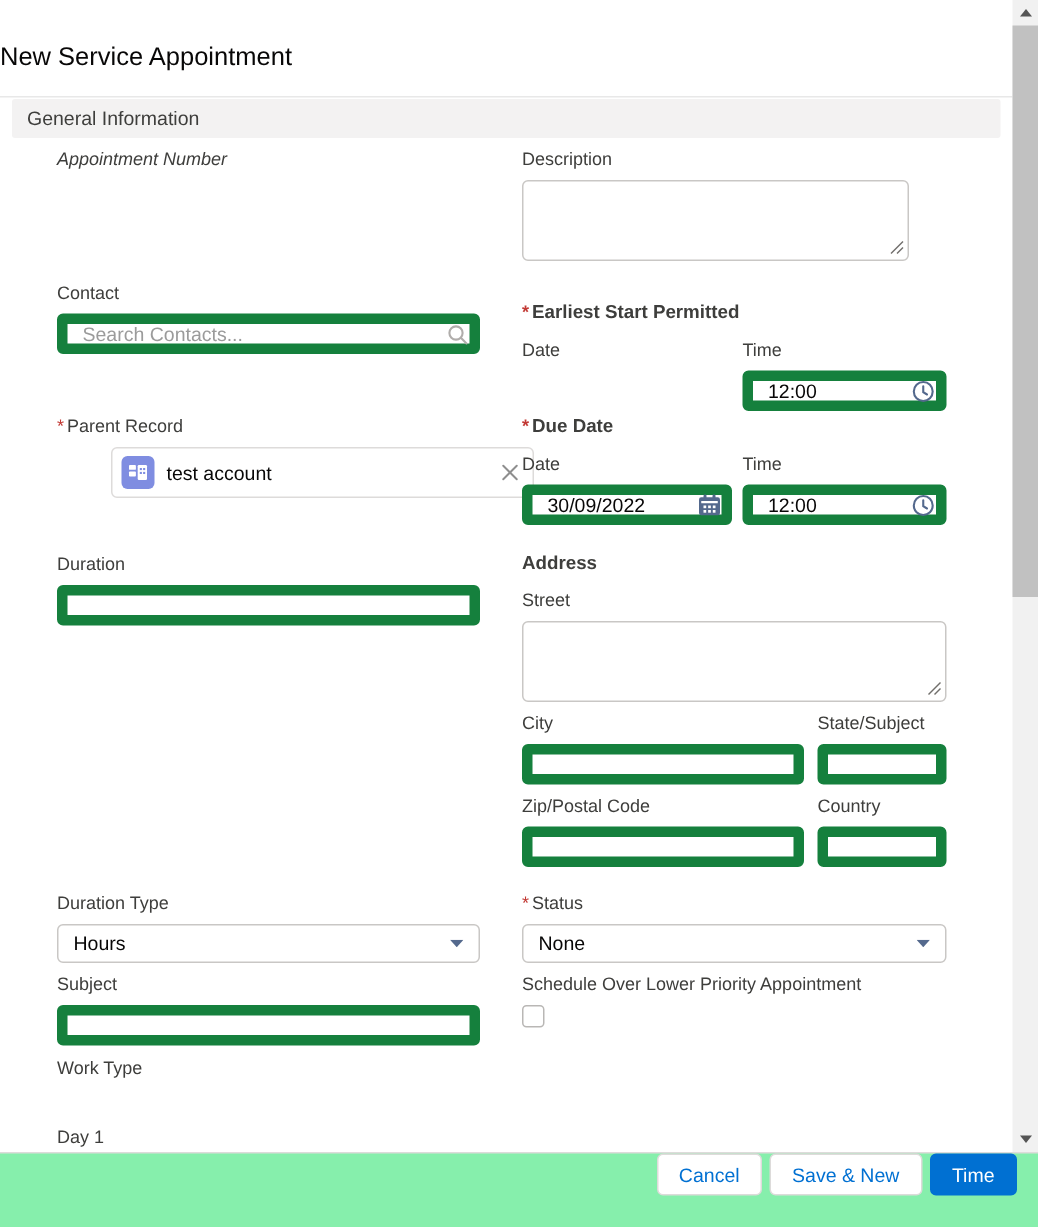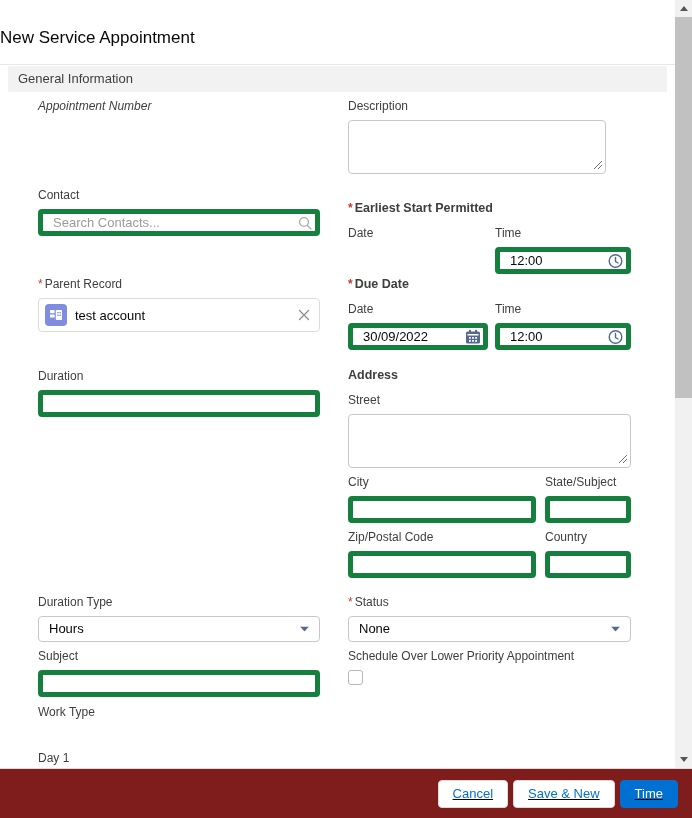--- a/index.html
+++ b/index.html
@@ -23,21 +23,21 @@
     background:#f3f2f2; border-radius:2px; line-height:26px; padding-left:10px;
     font-size:13px; color:#3e3e3c;
   }
 
   .fg { position:absolute; }
   .lbl { display:block; font-size:12px; line-height:15px; color:#3e3e3c; margin-bottom:6px; }
   .lbl-bold { display:block; font-size:12.5px; line-height:15px; font-weight:700; color:#3e3e3c; }
   .req { color:var(--required); margin-right:2px; font-size:12px; }
 
   input[type="text"] {
-    width:100%; height:27px; border:5px solid #15803d; border-radius:4px;
+    width:100%; height:27px; border:7px solid #15803d; border-radius:4px;
     padding:0 10px; font-size:13px; color:#080707; background:#fff; outline:none;
     font-family:"Liberation Sans", sans-serif;
   }
   input::placeholder { color:#9b9b9b; }
   .input-wrap { position:relative; }
   .input-wrap .right-icon { position:absolute; right:8px; top:50%; transform:translateY(-50%); display:flex; pointer-events:auto; }
   .input-wrap input.with-icon { padding-right:28px; }
 
   textarea {
     width:100%; border:1px solid #c9c7c5; border-radius:4px; resize:none;
@@ -59,38 +59,38 @@
   .combobox {
     position:relative; width:100%; height:26px; border:1px solid #c9c7c5; border-radius:4px;
     background:#fff; font-size:13px; color:#080707; line-height:24px; padding:0 28px 0 10px;
     cursor:pointer;
   }
   .combobox .caret { position:absolute; right:10px; top:50%; transform:translateY(-50%); display:flex; }
 
   .pill-box {
     margin-top:6px; position:relative; width:100%; height:34px;
     border:1px solid #dddbda; border-radius:4px; background:#fff;
-    display:flex; align-items:center; padding:0 30px 0 6px;
+    display:flex; align-items:center; padding:0 30px 0 6px;margin-left:36px;
   }
   .pill-icon {
     width:22px; height:22px; border-radius:4px; background:var(--account-icon-bg);
     display:flex; align-items:center; justify-content:center; flex:0 0 auto;
   }
   .pill-text { margin-left:8px; font-size:13px; color:#080707; }
   .pill-clear { position:absolute; right:9px; top:50%; transform:translateY(-50%); display:flex; cursor:pointer; }
 
   .checkbox {
     appearance:none; -webkit-appearance:none; width:15px; height:15px;
     border:1px solid #b9b7b5; border-radius:3px; background:#fff; margin-top:3px; cursor:pointer; display:block;
   }
 
   .footer {
-    position:absolute; left:0; bottom:0; width:692px; height:50px; background:#7f1d1d;
-    border-top:1px solid #dddbda; display:flex; justify-content:flex-end; align-items:center;
-    padding-right:14px; gap:5px;text-decoration:underline;
+    position:absolute; left:0; bottom:0; width:692px; height:50px; background:#86efac;
+    border-top:1px solid #dddbda; display:flex; justify-content:flex-end; align-items:flex-start;
+    padding-right:14px; gap:5px;
   }
   .btn {
     height:28px; border:1px solid #dddbda; border-radius:4px; background:#fff;
     color:var(--brand); font-size:13px; padding:0 14px; cursor:pointer;
     font-family:"Liberation Sans", sans-serif;
   }
   .btn-brand { background:var(--brand); border-color:var(--brand); color:#fff; }
 
   
   .scrollbar { position:absolute; right:0; top:0; width:17px; height:768px; background:#f1f1f1; }

